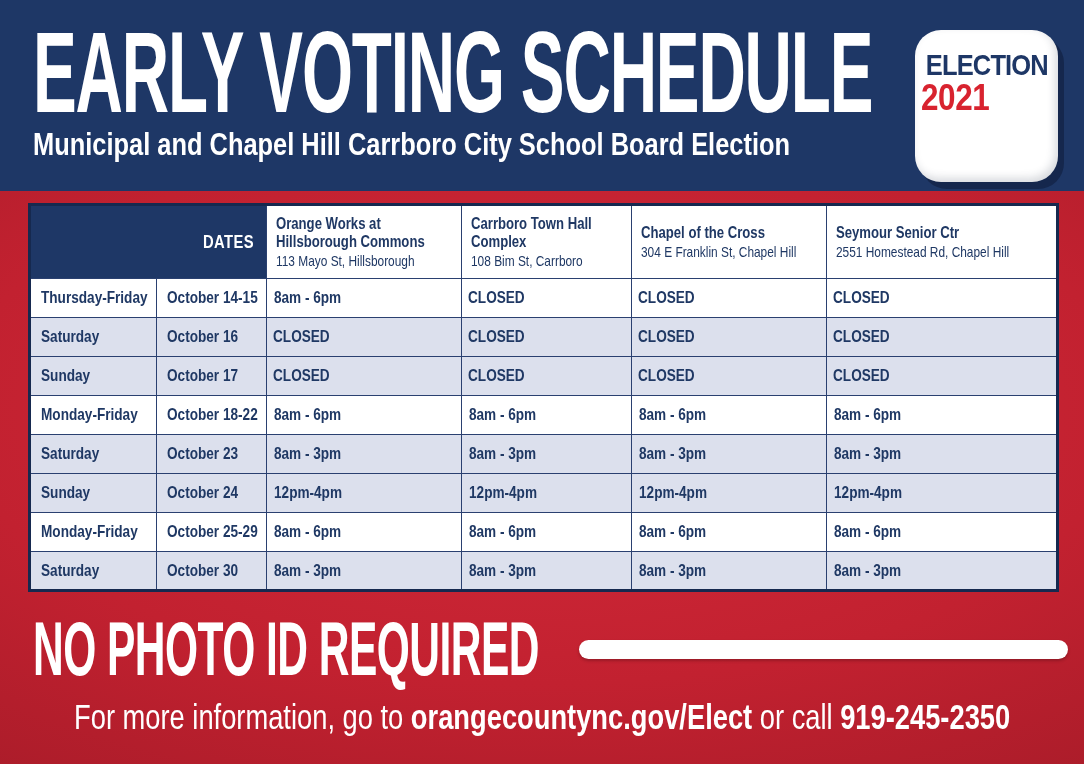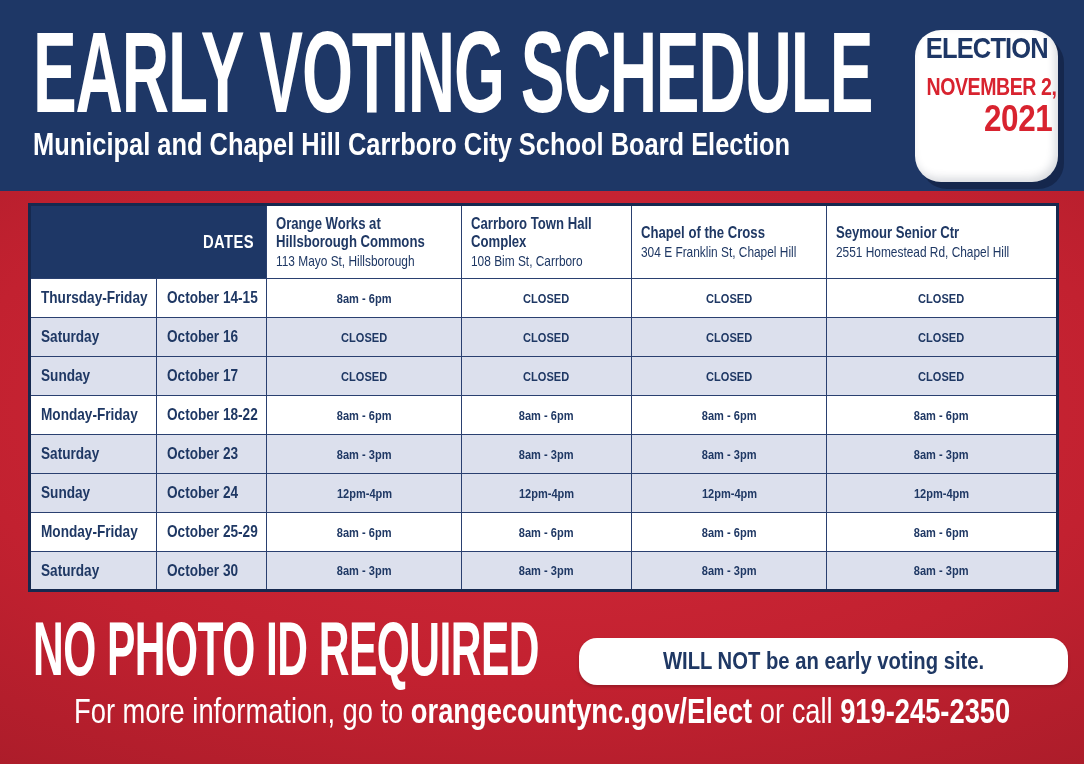--- a/index.html
+++ b/index.html
@@ -18,23 +18,23 @@
     font-size:115px; line-height:0.88; letter-spacing:-2px;
     transform:scaleX(0.57); transform-origin:left top; white-space:nowrap;
   }
   .subtitle {
     margin:6px 0 0 33px; color:#fff; font-weight:700;
     font-size:31px; line-height:1; white-space:nowrap;
     transform:scaleX(0.82); transform-origin:left top;
   }
   .badge {
     position:absolute; top:30px; right:26px; width:143px; height:152px;
-    background:#fff; border-radius:26px; text-align:right;
+    background:#fff; border-radius:26px; text-align:left;
     box-shadow:6px 7px 0 rgba(12,24,52,0.5), inset -3px -4px 8px rgba(40,50,70,0.18);
-    padding-top:3px; box-sizing:border-box;
+    padding-top:20px; box-sizing:border-box;
   }
   .badge .b1,.badge .b2 { color:var(--navy,#1e3766); font-weight:700; font-size:30px; line-height:0.98; letter-spacing:-1px; }
   .badge .b3 { margin-top:13px; color:var(--badge-red,#d8232f); font-weight:700; font-size:23px; line-height:1.05; letter-spacing:-0.5px; }
   .badge .b4 { color:var(--badge-red,#d8232f); font-weight:700; font-size:37px; line-height:1.02; letter-spacing:-0.5px; }
   .badge .cx { display:inline-block; transform:scaleX(0.85); transform-origin:center; white-space:nowrap; }
   
   .band {
     position:relative; height:573px; overflow:hidden;
     background:radial-gradient(135% 120% at 50% 38%, #d42a3a 0%, var(--red,#c22130) 40%, #a51b28 72%, #731219 100%);
   }
@@ -56,50 +56,49 @@
   th.dates .lx { color:#fff; }
   th.loc { text-align:left; vertical-align:middle; padding:5px 9px; }
   .locname { font-size:16px; font-weight:700; line-height:1.12; }
   .locaddr { font-size:14.5px; font-weight:400; line-height:1.12; margin-top:2px; }
   .wx { display:inline-block; width:122%; transform:scaleX(0.82); transform-origin:left top; }
   .lx { display:inline-block; transform:scaleX(0.82); transform-origin:left center; white-space:nowrap; }
   tbody tr { height:39px; background:#ffffff; }
   tbody tr.shaded { background:var(--shade,#dce0ed); }
   td.left { text-align:left; padding-left:10px; font-size:17px; font-weight:700; }
   td.left .lx { transform:scaleX(0.8); }
-  td.time { text-align:center; font-size:13px; font-weight:700; }
+  td.time { text-align:left; font-size:16px; font-weight:700; }
   td.time .tx { display:inline-block; transform:scaleX(0.85); transform-origin:center; white-space:nowrap; }
   
-  .frow { display:flex; align-items:flex-end; margin:21px 16px 0 33px; gap:14px; }
+  .frow { display:flex; align-items:center; margin:21px 16px 0 33px; gap:14px; }
   .frow h2 {
     margin:0; width:532px; flex:0 0 auto; color:#fff; font-weight:700;
     font-size:76px; line-height:0.95; letter-spacing:-1px; white-space:nowrap;
   }
   .frow h2 .hx { display:inline-block; transform:scaleX(0.56); transform-origin:left center; }
   .notice {
     flex:1 1 auto; background:#fff; border-radius:18px; padding:9px 10px 10px 10px;
     text-align:center; box-shadow:0 2px 3px rgba(60,10,15,0.3);
   }
   .notice div { color:var(--text-navy,#1f3864); font-weight:700; font-size:23px; line-height:1.22; }
   .notice .cx { display:inline-block; transform:scaleX(0.88); transform-origin:center; white-space:nowrap; }
-  .info { display:flex; justify-content:center; margin-top:7px; color:#fff; font-size:35px; line-height:1.1; }
+  .info { display:flex; justify-content:center; margin-top:13px; color:#fff; font-size:35px; line-height:1.1; }
   .info .cen { display:inline-block; transform:scaleX(0.78); transform-origin:center; white-space:nowrap; font-weight:400; }
   .info .b { font-weight:700; }
 </style>
 </head>
 <body>
 
 <div class="poster">
 
   <header class="hdr">
     <h1>EARLY VOTING SCHEDULE</h1>
     <div class="subtitle">Municipal and Chapel Hill Carrboro City School Board Election</div>
     <div class="badge">
       <div class="b1"><span class="cx">ELECTION</span></div>
-      <div class="b3"><span class="cx">NOVEMBER 2,</span></div>
       <div class="b4"><span class="cx">2021</span></div>
     </div>
   </header>
 
   <section class="band">
 
     <div class="tablewrap">
       <table class="sched">
         <colgroup>
           <col style="width:127px">
@@ -195,21 +194,20 @@
               <td class="time"><span class="tx">8am - 3pm</span></td>
               <td class="time"><span class="tx">8am - 3pm</span></td>
             </tr>
           </tbody>
       </table>
     </div>
 
     <div class="frow">
       <h2><span class="hx">NO PHOTO ID REQUIRED</span></h2>
       <div class="notice">
-        <div><span class="cx">WILL NOT be an early voting site.</span></div>
       </div>
     </div>
 
     <div class="info">
       <span class="cen"><span>For more information, go to </span><span class="b">orangecountync.gov/Elect</span><span> or call </span><span class="b">919-245-2350</span></span>
     </div>
 
   </section>
 </div>
 

